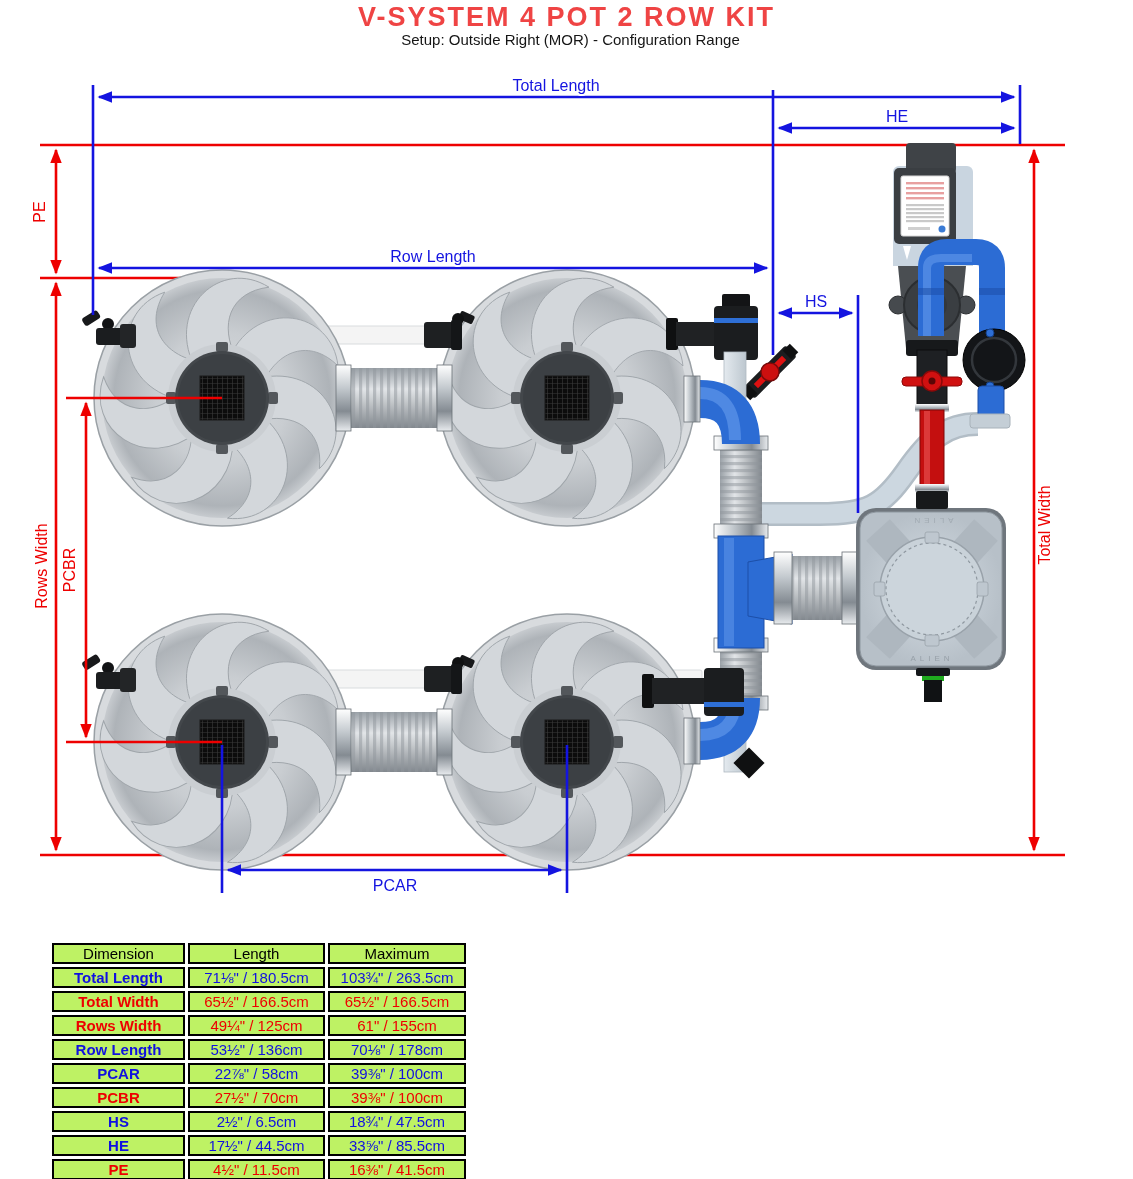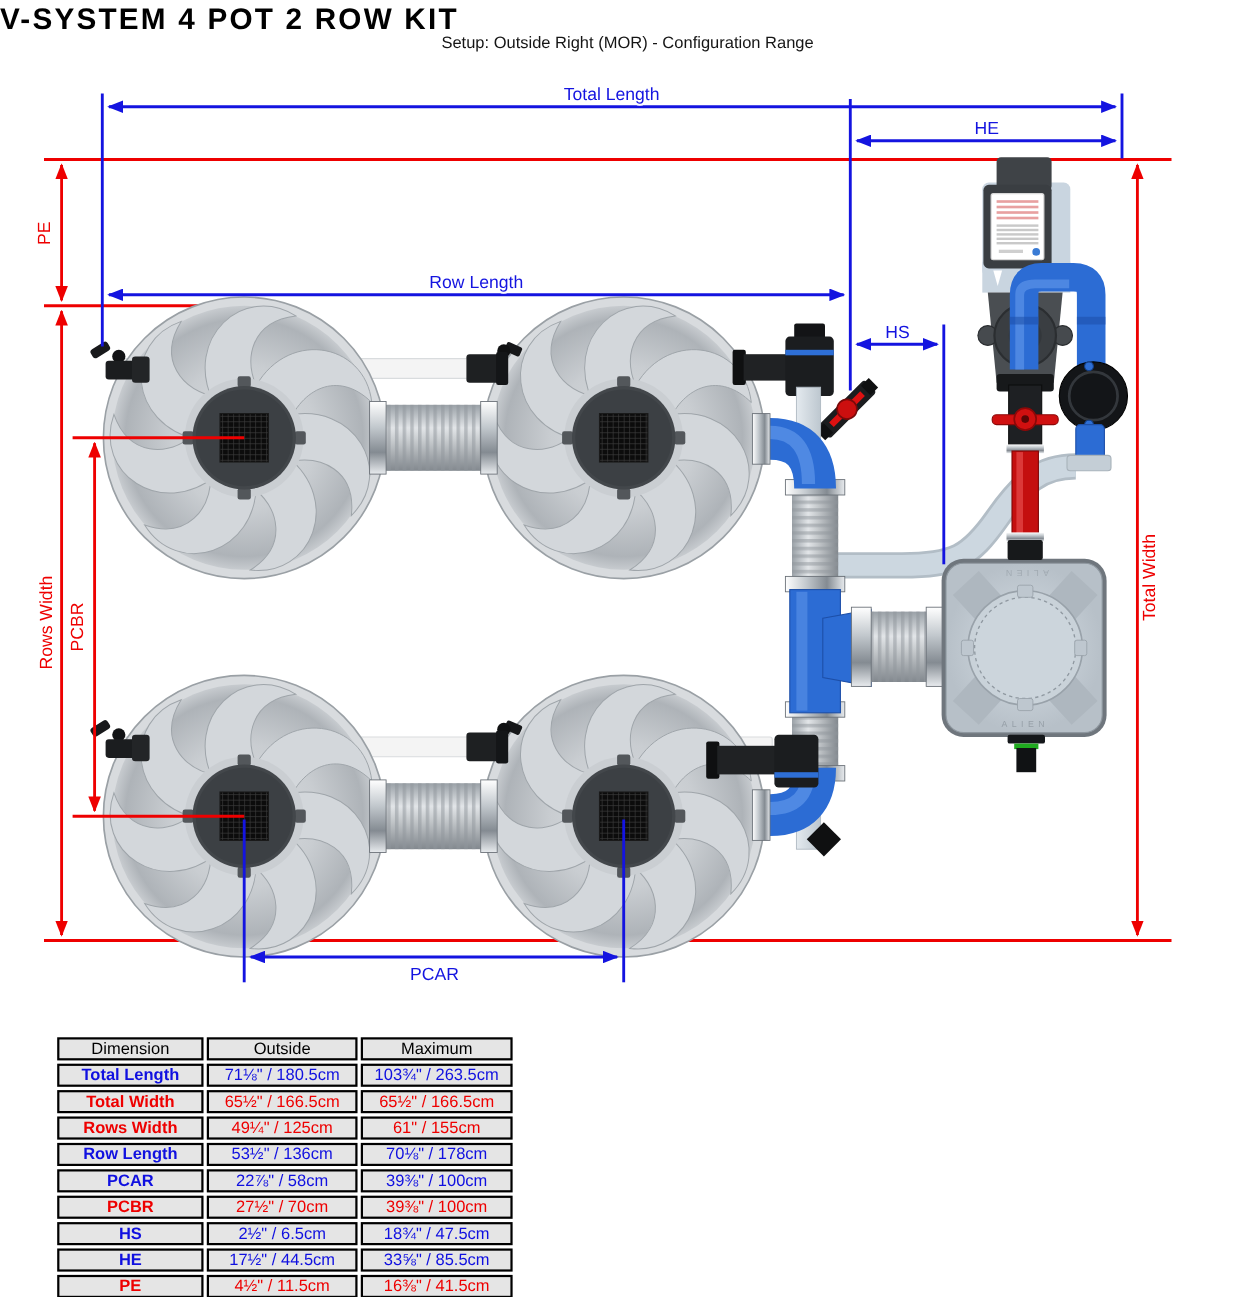--- a/index.html
+++ b/index.html
@@ -1,29 +1,29 @@
 <!DOCTYPE html>
 <html><head>
 <meta charset="utf-8">
 <style>
   html,body{margin:0;padding:0;background:#ffffff;}
   #stage{position:relative;width:1133px;height:1179px;background:#fff;overflow:hidden;
          font-family:"Liberation Sans", sans-serif;}
-  #title{position:absolute;top:2px;left:0;width:100%;
-         font-size:27px;font-weight:bold;letter-spacing:2px;color:#000000;}
+  #title{position:absolute;top:2px;left:0;width:100%;text-align:center;
+         font-size:27px;font-weight:bold;letter-spacing:2px;color:#ef4444;}
   #subtitle{position:absolute;top:31px;left:4px;width:100%;text-align:center;
          font-size:15px;color:#151515;}
   svg{position:absolute;top:0;left:0;}
   .dimlabel{font-size:16px;font-family:"Liberation Sans",sans-serif;
             paint-order:stroke;stroke:#ffffff;stroke-width:4px;stroke-linejoin:round;}
   .dimlabel.blue{fill:#1414e0;}
   .dimlabel.red{fill:#ee0000;}
   .brandtxt{font-size:8px;letter-spacing:4px;fill:#97a0a8;font-family:"Liberation Sans",sans-serif;}
   #spec-table{position:absolute;left:49px;top:940px;border-collapse:separate;border-spacing:3px;}
-  #spec-table td{border:2px solid #000;background:#e5e5e5;text-align:center;vertical-align:middle;
+  #spec-table td{border:2px solid #000;background:#bef264;text-align:center;vertical-align:middle;
                  font-size:15px;height:17px;padding:0 2px;}
   #spec-table td.c1{width:125px;}
   #spec-table td.c2{width:129px;}
   #spec-table td.c3{width:130px;margin-left:23px;}
   #spec-table tr.hdr td{color:#000;}
   #spec-table td.dimname{font-weight:bold;}
   #spec-table tr[data-color="blue"]{color:#1010e0;}
   #spec-table tr[data-color="red"]{color:#ee0000;}
 </style>
 </head>
@@ -324,21 +324,21 @@
     <text x="45" y="212" text-anchor="middle" transform="rotate(-90 45 212)" class="dimlabel red">PE</text>
     <text x="47" y="566" text-anchor="middle" transform="rotate(-90 47 566)" class="dimlabel red">Rows Width</text>
     <text x="75" y="570" text-anchor="middle" transform="rotate(-90 75 570)" class="dimlabel red">PCBR</text>
     <text x="1050" y="525" text-anchor="middle" transform="rotate(-90 1050 525)" class="dimlabel red">Total Width</text>
   </svg>
 
   <table id="spec-table">
     <tbody>
         <tr class="hdr">
       <td class="c1">Dimension</td>
-      <td class="c2">Outside</td>
+      <td class="c2">Length</td>
       <td class="c3">Maximum</td>
     </tr>
     <tr data-color="blue">
       <td class="c1 dimname">Total Length</td>
       <td class="c2">71⅛" / 180.5cm</td>
       <td class="c3">103¾" / 263.5cm</td>
     </tr>
     <tr data-color="red">
       <td class="c1 dimname">Total Width</td>
       <td class="c2">65½" / 166.5cm</td>

